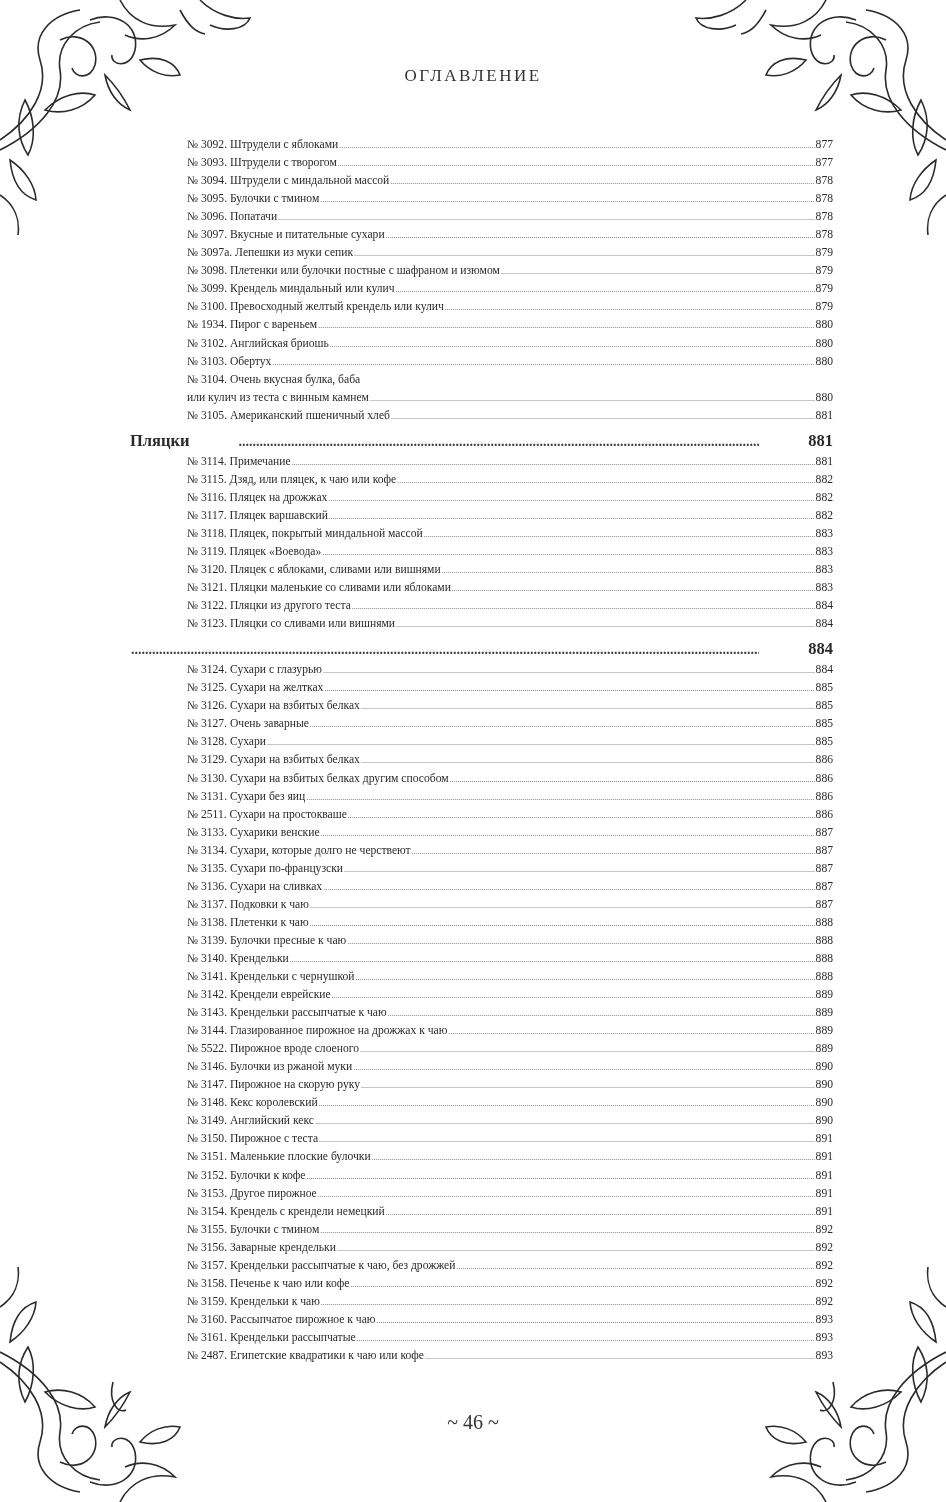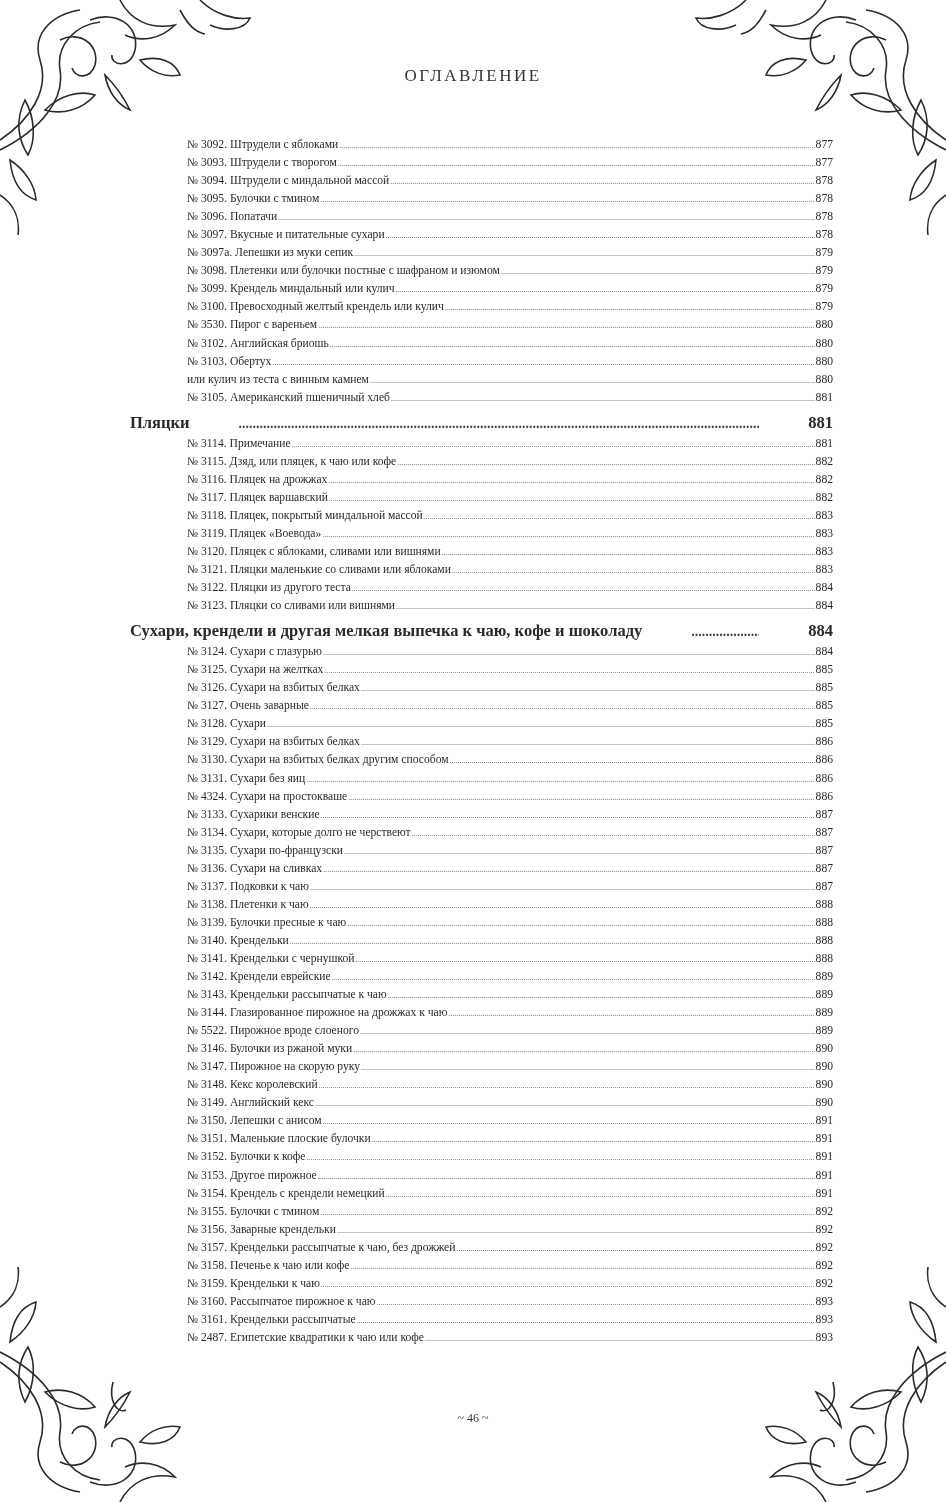--- a/index.html
+++ b/index.html
@@ -18,21 +18,21 @@
   .row.entry { height: 18.05px; font-size: 11.6px; line-height: 18px; padding-left: 57px; }
   .row.section { height: 24px; font-size: 16.5px; font-weight: bold; line-height: 24px; margin-top: 4px; gap: 48px; }
   .row .title { flex: 0 0 auto; }
   .row .dots { flex: 1 1 auto; overflow: hidden; margin: 0 1px; color: #444; }
   .row .dots::before { content: "................................................................................................................................................................................................................................................................................................................................................"; letter-spacing: 0px; }
   .row.entry .dots { font-size: 8px; }
   .row.section .dots { font-size: 14px; letter-spacing: 1px; }
   .row .page { flex: 0 0 auto; }
   .row.cont-first { height: 18.05px; }
   .footer { position: absolute; top: 1411px; left: 0; width: 946px; text-align: center;
-            font-size: 12px; color: #333; }
+            font-size: 20px; color: #333; }
 </style>
 </head>
 <body>
 
 <div class="corner tl">
   <svg viewBox="0 0 260 260" fill="none" stroke="#2b2b2b" stroke-width="1.6">
     <path d="M0,140 C30,120 50,90 40,60 C32,35 50,15 80,10"></path>
     <path d="M0,150 C40,130 65,100 60,70 C56,45 75,25 100,22"></path>
     <path d="M60,40 C80,30 100,45 95,65 C90,80 75,78 72,68"></path>
     <path d="M90,20 C115,10 140,25 135,50 C130,70 110,65 112,55"></path>
@@ -144,33 +144,36 @@
       <span class="title"><span class="num">№ 3099.</span> <span class="">Крендель миндальный или кулич</span></span>
       <span class="dots"></span>
       <span class="page">879</span>
     </div>
     <div class="row entry">
       <span class="title"><span class="num">№ 3100.</span> <span class="">Превосходный желтый крендель или кулич</span></span>
       <span class="dots"></span>
       <span class="page">879</span>
     </div>
     <div class="row entry">
-      <span class="title"><span class="num">№ 3530.</span> <span class="">Пирог с вареньем</span></span>
+      <span class="title"><span class="num">№ 1934.</span> <span class="">Пирог с вареньем</span></span>
       <span class="dots"></span>
       <span class="page">880</span>
     </div>
     <div class="row entry">
       <span class="title"><span class="num">№ 3102.</span> <span class="">Английская бриошь</span></span>
       <span class="dots"></span>
       <span class="page">880</span>
     </div>
     <div class="row entry">
       <span class="title"><span class="num">№ 3103.</span> <span class="">Обертух</span></span>
       <span class="dots"></span>
       <span class="page">880</span>
+    </div>
+    <div class="row entry cont-first">
+      <span class="title"><span class="num">№ 3104.</span> <span class="">Очень вкусная булка, баба</span></span>
     </div>
     <div class="row entry">
       <span class="title">или кулич из теста с винным камнем</span>
       <span class="dots"></span>
       <span class="page">880</span>
     </div>
     <div class="row entry">
       <span class="title"><span class="num">№ 3105.</span> <span class="">Американский пшеничный хлеб</span></span>
       <span class="dots"></span>
       <span class="page">881</span>
@@ -224,21 +227,20 @@
       <span class="title"><span class="num">№ 3122.</span> <span class="">Пляцки из другого теста</span></span>
       <span class="dots"></span>
       <span class="page">884</span>
     </div>
     <div class="row entry">
       <span class="title"><span class="num">№ 3123.</span> <span class="">Пляцки со сливами или вишнями</span></span>
       <span class="dots"></span>
       <span class="page">884</span>
     </div>
     <div class="row section">
-      <span class="title">Сухари, крендели и другая мелкая выпечка к чаю, кофе и шоколаду</span>
       <span class="dots"></span>
       <span class="page">884</span>
     </div>
     <div class="row entry">
       <span class="title"><span class="num">№ 3124.</span> <span class="">Сухари с глазурью</span></span>
       <span class="dots"></span>
       <span class="page">884</span>
     </div>
     <div class="row entry">
       <span class="title"><span class="num">№ 3125.</span> <span class="">Сухари на желтках</span></span>
@@ -269,21 +271,21 @@
       <span class="title"><span class="num">№ 3130.</span> <span class="">Сухари на взбитых белках другим способом</span></span>
       <span class="dots"></span>
       <span class="page">886</span>
     </div>
     <div class="row entry">
       <span class="title"><span class="num">№ 3131.</span> <span class="">Сухари без яиц</span></span>
       <span class="dots"></span>
       <span class="page">886</span>
     </div>
     <div class="row entry">
-      <span class="title"><span class="num">№ 4324.</span> <span class="">Сухари на простокваше</span></span>
+      <span class="title"><span class="num">№ 2511.</span> <span class="">Сухари на простокваше</span></span>
       <span class="dots"></span>
       <span class="page">886</span>
     </div>
     <div class="row entry">
       <span class="title"><span class="num">№ 3133.</span> <span class="">Сухарики венские</span></span>
       <span class="dots"></span>
       <span class="page">887</span>
     </div>
     <div class="row entry">
       <span class="title"><span class="num">№ 3134.</span> <span class="">Сухари, которые долго не черствеют</span></span>
@@ -359,21 +361,21 @@
       <span class="title"><span class="num">№ 3148.</span> <span class="">Кекс королевский</span></span>
       <span class="dots"></span>
       <span class="page">890</span>
     </div>
     <div class="row entry">
       <span class="title"><span class="num">№ 3149.</span> <span class="">Английский кекс</span></span>
       <span class="dots"></span>
       <span class="page">890</span>
     </div>
     <div class="row entry">
-      <span class="title"><span class="num">№ 3150.</span> <span class="">Лепешки с анисом</span></span>
+      <span class="title"><span class="num">№ 3150.</span> <span class="">Пирожное с теста</span></span>
       <span class="dots"></span>
       <span class="page">891</span>
     </div>
     <div class="row entry">
       <span class="title"><span class="num">№ 3151.</span> <span class="">Маленькие плоские булочки</span></span>
       <span class="dots"></span>
       <span class="page">891</span>
     </div>
     <div class="row entry">
       <span class="title"><span class="num">№ 3152.</span> <span class="">Булочки к кофе</span></span>

